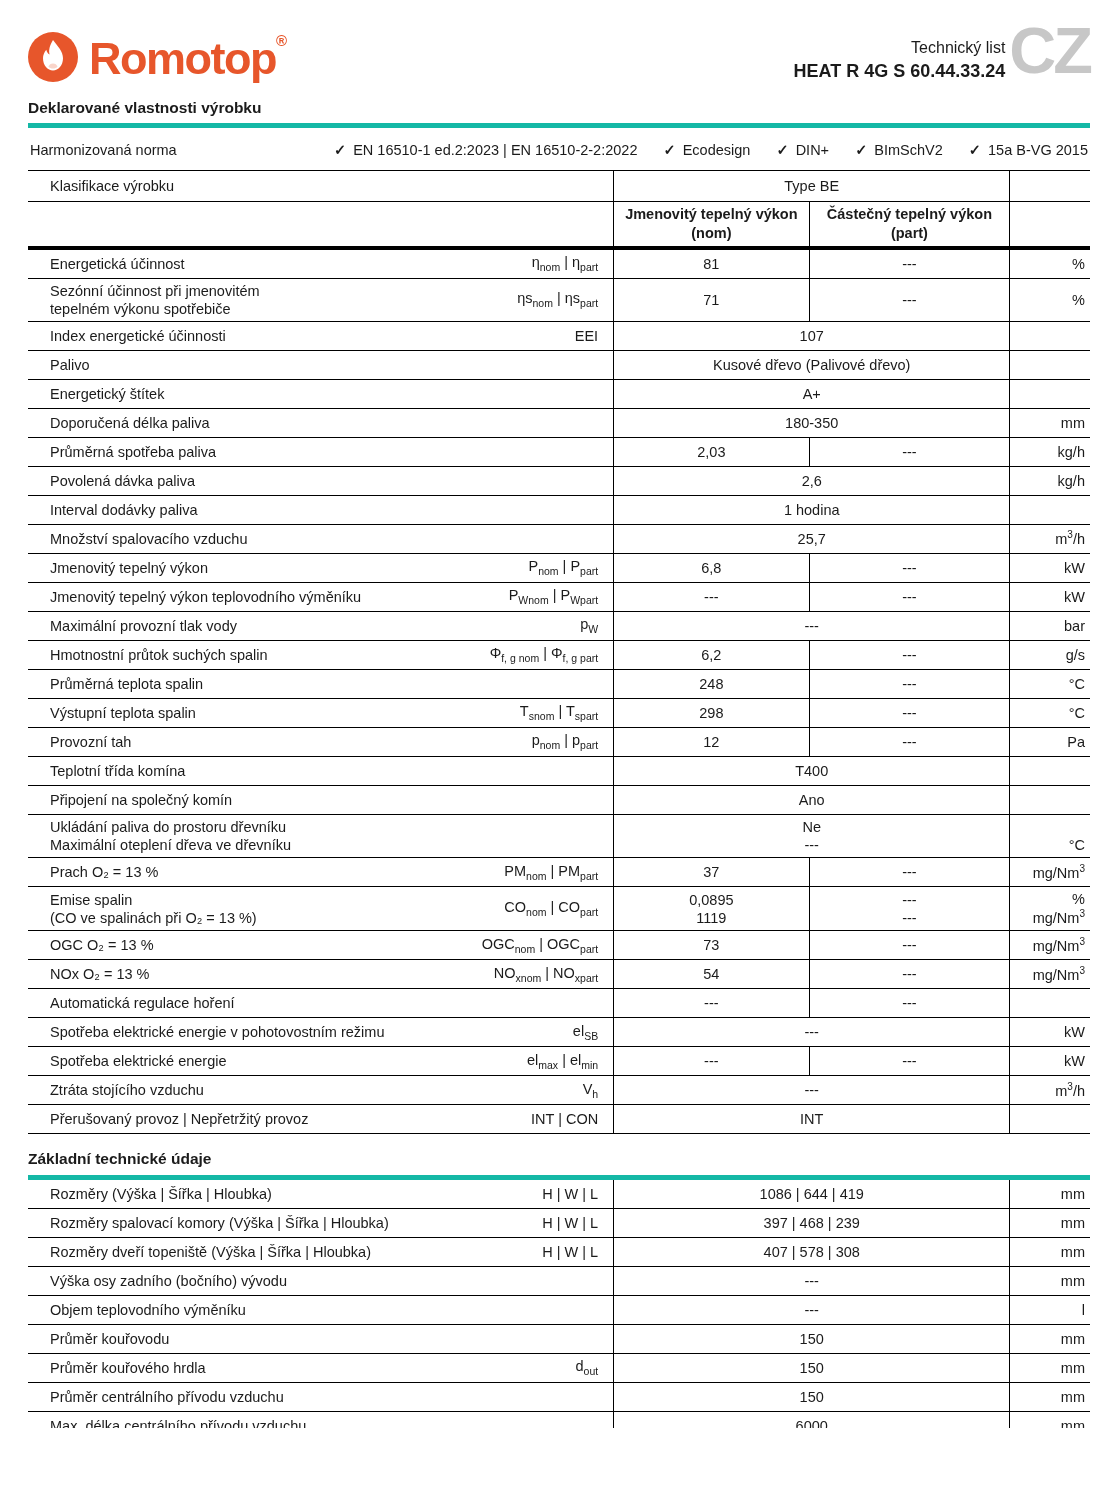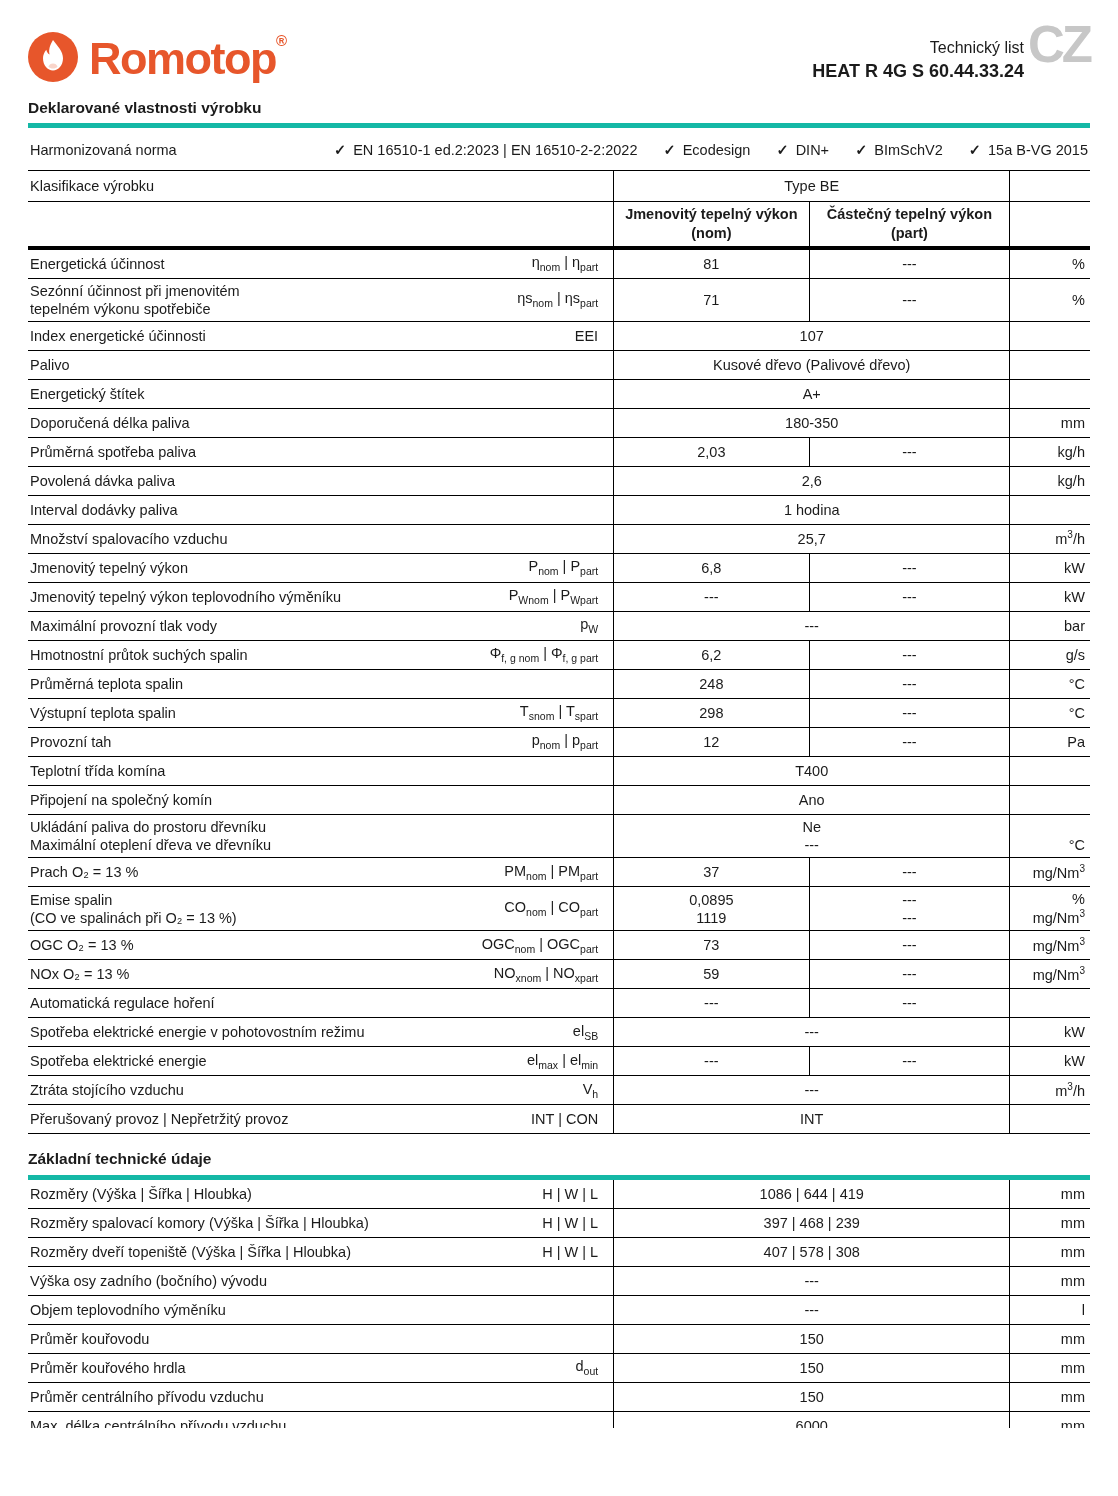--- a/index.html
+++ b/index.html
@@ -14,40 +14,40 @@
   
   .hdr{display:flex;justify-content:space-between;align-items:flex-start;}
   .logo{display:flex;align-items:center;gap:11px;margin-top:8px;}
   .logo svg{width:50px;height:50px;display:block;}
   .brand-name{font-size:45px;font-weight:bold;color:var(--brand);letter-spacing:-1.5px;line-height:1;}
   .brand-name sup{font-size:15px;vertical-align:28px;letter-spacing:0;}
   .hdr-right{display:flex;align-items:flex-start;gap:4px;}
   .hdr-text{text-align:right;margin-top:14px;}
   .doc-type{font-size:16px;}
   .product{font-size:18px;font-weight:bold;margin-top:2px;}
-  .cz{font-size:51px;font-weight:bold;color:var(--lang);line-height:0.9;letter-spacing:-3px;margin-top:-2px;}
+  .cz{font-size:65px;font-weight:bold;color:var(--lang);line-height:0.9;letter-spacing:-3px;margin-top:-2px;}
   
   .section-title{
     margin-top:15px;font-size:15.5px;font-weight:bold;
     padding-bottom:6px;border-bottom:5px solid #14b8a6;
   }
   .section-title.second{margin-top:15px;}
   
   .norm-row{display:flex;align-items:center;padding:10px 0 11px 2px;border-bottom:1px solid #000;margin-top:3px;justify-content:space-between;}
   .norm-label{width:260px;flex:none;}
   .norm-items{flex:1;display:flex;justify-content:space-between;align-items:center;padding-right:2px;margin-left:44px;}
   .norm-item{white-space:nowrap;}
   .check{font-weight:bold;margin-right:7px;}
   
   .t-row{
     display:grid;grid-template-columns:55.1% 18.4% 18.9% 7.6%;
     border-bottom:1px solid #000;min-height:29px;
   }
   .t-row.empty{min-height:37px;}
-  .c-label{display:flex;justify-content:space-between;align-items:center;padding:3px 15px 3px 2px;}
+  .c-label{display:flex;justify-content:space-between;align-items:center;padding:3px 15px 3px 2px;margin-left:20px;}
   .lbl .ln{white-space:nowrap;}
   .sym{text-align:right;white-space:nowrap;padding-left:8px;}
   sub{font-size:10.5px;}
   sup{font-size:10px;}
   .c-val{
     border-left:1px solid #000;display:flex;flex-direction:column;justify-content:center;
     align-items:center;text-align:center;padding:3px 4px;
   }
   .c-span{grid-column:2 / span 2;}
   .c-unit{
@@ -473,21 +473,21 @@
           </div>
         </div>
         <div class="t-row">
           <div class="c-label">
             <div class="lbl">
               <div class="ln">NOx O₂ = 13 %</div>
             </div>
             <div class="sym">NO<sub>xnom</sub> | NO<sub>xpart</sub></div>
           </div>
           <div class="c-val">
-            <div class="ln">59</div>
+            <div class="ln">54</div>
           </div>
           <div class="c-val">
             <div class="ln">---</div>
           </div>
           <div class="c-unit">
             <div class="ln">mg/Nm<sup>3</sup></div>
           </div>
         </div>
         <div class="t-row">
           <div class="c-label">

